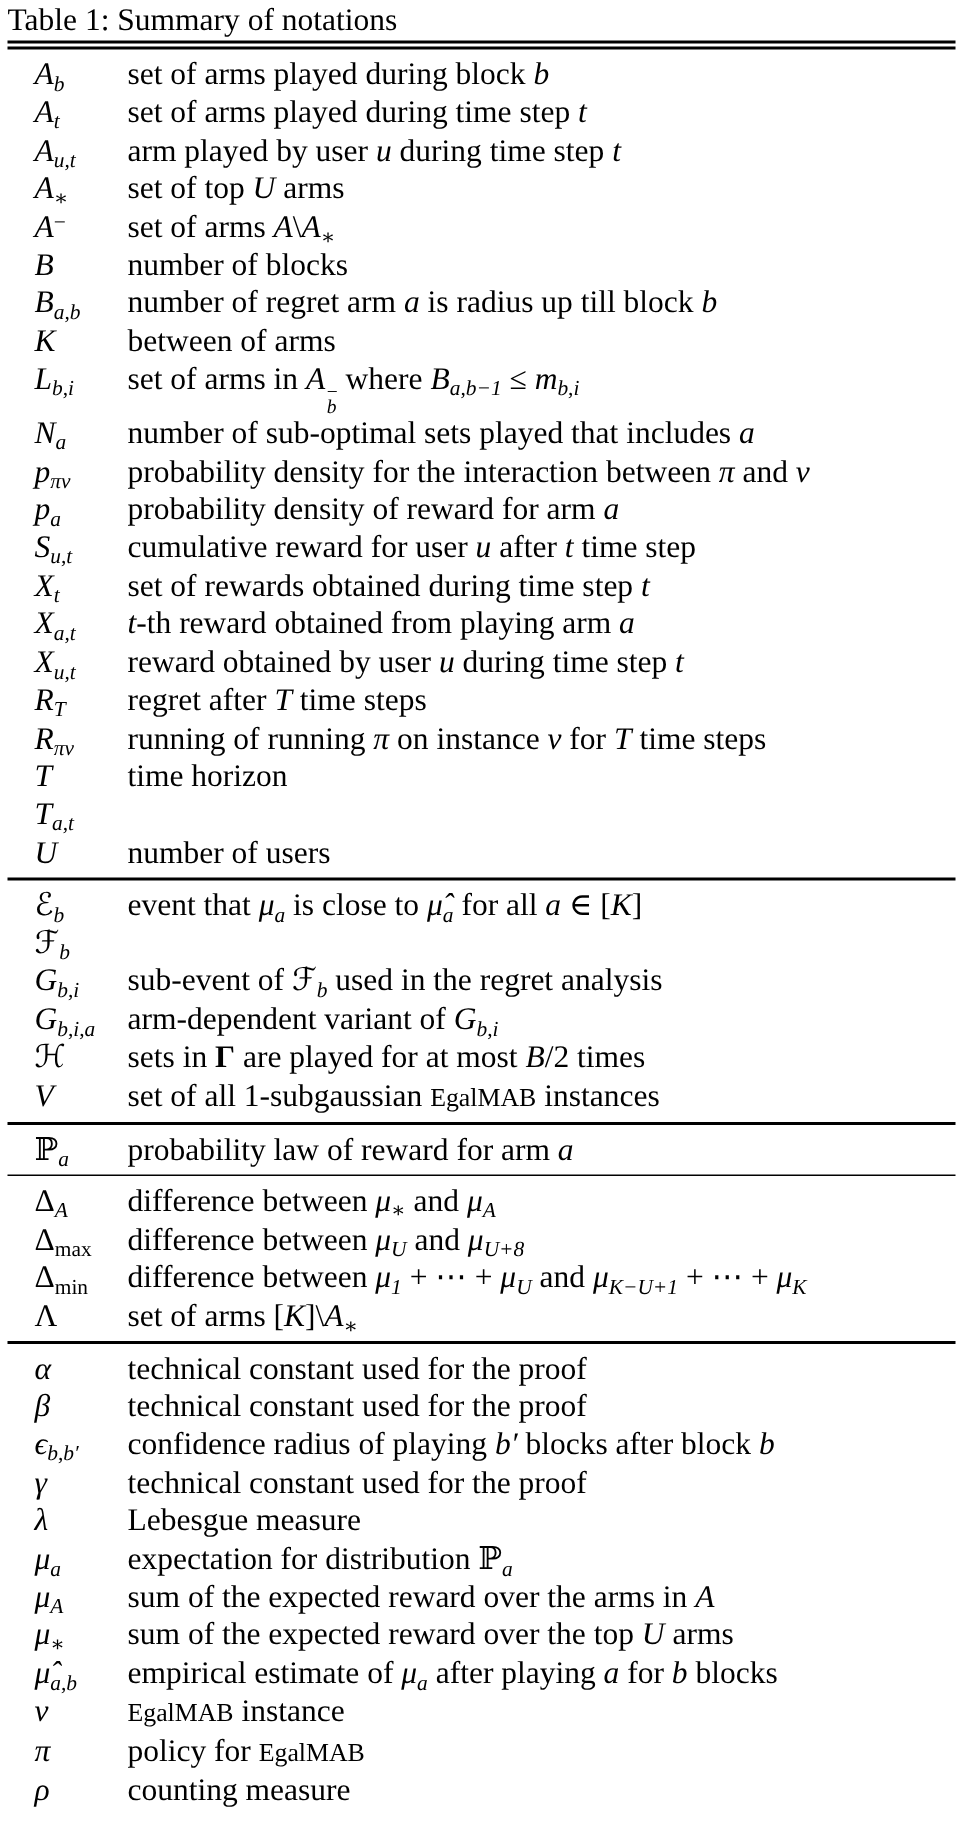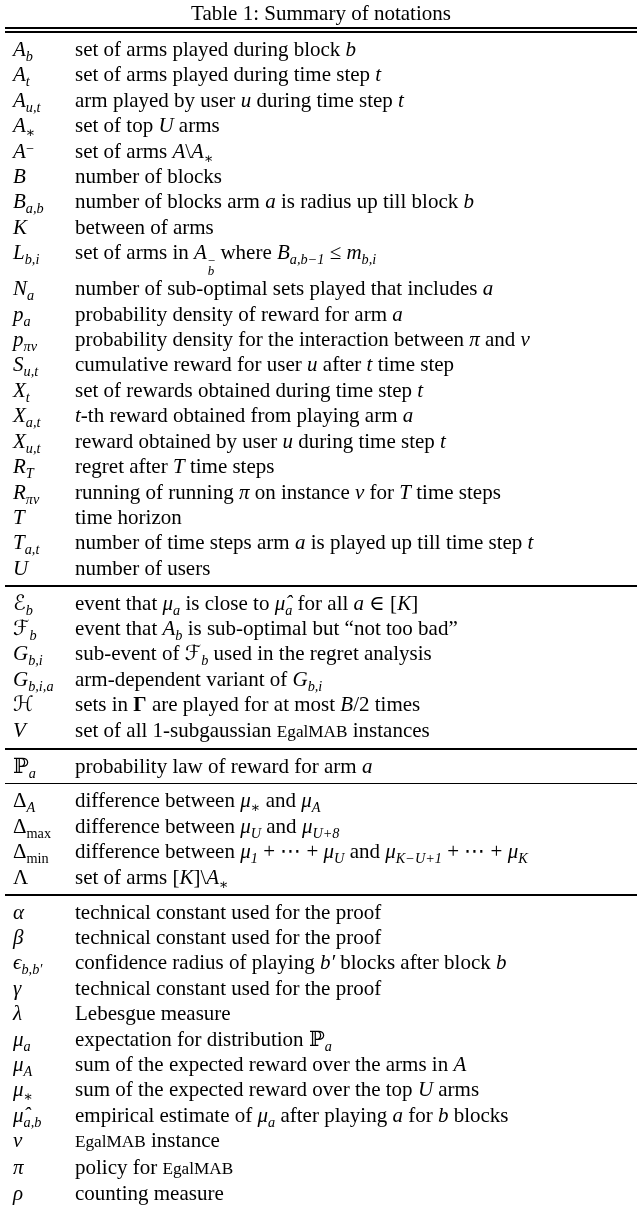--- a/index.html
+++ b/index.html
@@ -5,29 +5,29 @@
   html,body{margin:0;padding:0;}
   body{
     width:640px;height:1228px;
     background:#ffffff;color:#000000;
     font-family:"Liberation Serif","DejaVu Serif","DejaVu Sans",serif;
     font-size:21px;
     overflow:hidden;
   }
   .page{padding:2px 3px 0 5px;}
   .caption{
-    text-align:center;
+    text-align:left;
     line-height:23px;
     padding-bottom:2px;
     white-space:nowrap;
   }
   .drule .ln1{height:1.5px;background:#000;}
   .drule .ln2{height:2px;background:#000;margin-top:2.5px;}
   .srule{height:1.5px;background:#000;}
-  .section{padding:4px 0;}
+  .section{padding:4px 0;margin-left:10px;}
   .row{
     display:flex;
     line-height:25.4px;
     padding-left:8px;
     white-space:nowrap;
   }
   .sym{flex:0 0 62px;width:62px;}
   .desc{flex:1 1 auto;}
   .tok-i{font-style:italic;}
   .tok-r{font-style:normal;}
@@ -83,46 +83,46 @@
         <div class="row">
           <span class="sym"><span class="tok-i">A</span><sup class="tok-sp">−</sup></span>
           <span class="desc"><span class="tok-r">set of arms </span><span class="tok-i">A</span><span class="tok-r">\</span><span class="tok-i">A</span><sub class="tok-sb">∗</sub></span>
         </div>
         <div class="row">
           <span class="sym"><span class="tok-i">B</span></span>
           <span class="desc"><span class="tok-r">number of blocks</span></span>
         </div>
         <div class="row">
           <span class="sym"><span class="tok-i">B</span><sub class="tok-sb">a,b</sub></span>
-          <span class="desc"><span class="tok-r">number of blocks arm </span><span class="tok-i">a</span><span class="tok-r"> is radius up till block </span><span class="tok-i">b</span></span>
+          <span class="desc"><span class="tok-r">number of regret arm </span><span class="tok-i">a</span><span class="tok-r"> is radius up till block </span><span class="tok-i">b</span></span>
         </div>
         <div class="row">
           <span class="sym"><span class="tok-i">K</span></span>
           <span class="desc"><span class="tok-r">between of arms</span></span>
         </div>
         <div class="row">
           <span class="sym"><span class="tok-i">L</span><sub class="tok-sb">b,i</sub></span>
           <span class="desc"><span class="tok-r">set of arms in </span><span class="tok-i">A</span><span class="stk">
               <span class="s1">−</span>
               <span class="s2">b</span>
             </span><span class="tok-r"> where </span><span class="tok-i">B</span><sub class="tok-sb">a,b−1</sub><span class="tok-r"> ≤ </span><span class="tok-i">m</span><sub class="tok-sb">b,i</sub></span>
         </div>
         <div class="row">
           <span class="sym"><span class="tok-i">N</span><sub class="tok-sb">a</sub></span>
           <span class="desc"><span class="tok-r">number of sub-optimal sets played that includes </span><span class="tok-i">a</span></span>
         </div>
         <div class="row">
+          <span class="sym"><span class="tok-i">p</span><sub class="tok-sb">πν</sub></span>
+          <span class="desc"><span class="tok-r">probability density for the interaction between </span><span class="tok-i">π</span><span class="tok-r"> and </span><span class="tok-i">ν</span></span>
+        </div>
+        <div class="row">
           <span class="sym"><span class="tok-i">p</span><sub class="tok-sb">a</sub></span>
           <span class="desc"><span class="tok-r">probability density of reward for arm </span><span class="tok-i">a</span></span>
         </div>
         <div class="row">
-          <span class="sym"><span class="tok-i">p</span><sub class="tok-sb">πν</sub></span>
-          <span class="desc"><span class="tok-r">probability density for the interaction between </span><span class="tok-i">π</span><span class="tok-r"> and </span><span class="tok-i">ν</span></span>
-        </div>
-        <div class="row">
           <span class="sym"><span class="tok-i">S</span><sub class="tok-sb">u,t</sub></span>
           <span class="desc"><span class="tok-r">cumulative reward for user </span><span class="tok-i">u</span><span class="tok-r"> after </span><span class="tok-i">t</span><span class="tok-r"> time step</span></span>
         </div>
         <div class="row">
           <span class="sym"><span class="tok-i">X</span><sub class="tok-sb">t</sub></span>
           <span class="desc"><span class="tok-r">set of rewards obtained during time step </span><span class="tok-i">t</span></span>
         </div>
         <div class="row">
           <span class="sym"><span class="tok-i">X</span><sub class="tok-sb">a,t</sub></span>
           <span class="desc"><span class="tok-i">t</span><span class="tok-r">-th reward obtained from playing arm </span><span class="tok-i">a</span></span>
@@ -138,36 +138,34 @@
         <div class="row">
           <span class="sym"><span class="tok-i">R</span><sub class="tok-sb">πν</sub></span>
           <span class="desc"><span class="tok-r">running of running </span><span class="tok-i">π</span><span class="tok-r"> on instance </span><span class="tok-i">ν</span><span class="tok-r"> for </span><span class="tok-i">T</span><span class="tok-r"> time steps</span></span>
         </div>
         <div class="row">
           <span class="sym"><span class="tok-i">T</span></span>
           <span class="desc"><span class="tok-r">time horizon</span></span>
         </div>
         <div class="row">
           <span class="sym"><span class="tok-i">T</span><sub class="tok-sb">a,t</sub></span>
-          <span class="desc"><span class="tok-r">number of time steps arm </span><span class="tok-i">a</span><span class="tok-r"> is played up till time step </span><span class="tok-i">t</span></span>
         </div>
         <div class="row">
           <span class="sym"><span class="tok-i">U</span></span>
           <span class="desc"><span class="tok-r">number of users</span></span>
         </div>
       </div>
       <div class="srule"></div>
       <div class="section">
         <div class="row">
           <span class="sym"><span class="tok-sc">ℰ</span><sub class="tok-sb">b</sub></span>
           <span class="desc"><span class="tok-r">event that </span><span class="tok-i">μ</span><sub class="tok-sb">a</sub><span class="tok-r"> is close to </span><span class="tok-i">μ̂</span><sub class="tok-sb">a</sub><span class="tok-r"> for all </span><span class="tok-i">a</span><span class="tok-r"> ∈ [</span><span class="tok-i">K</span><span class="tok-r">]</span></span>
         </div>
         <div class="row">
           <span class="sym"><span class="tok-sc">ℱ</span><sub class="tok-sb">b</sub></span>
-          <span class="desc"><span class="tok-r">event that </span><span class="tok-i">A</span><sub class="tok-sb">b</sub><span class="tok-r"> is sub-optimal but “not too bad”</span></span>
         </div>
         <div class="row">
           <span class="sym"><span class="tok-i">G</span><sub class="tok-sb">b,i</sub></span>
           <span class="desc"><span class="tok-r">sub-event of </span><span class="tok-sc">ℱ</span><sub class="tok-sb">b</sub><span class="tok-r"> used in the regret analysis</span></span>
         </div>
         <div class="row">
           <span class="sym"><span class="tok-i">G</span><sub class="tok-sb">b,i,a</sub></span>
           <span class="desc"><span class="tok-r">arm-dependent variant of </span><span class="tok-i">G</span><sub class="tok-sb">b,i</sub></span>
         </div>
         <div class="row">

